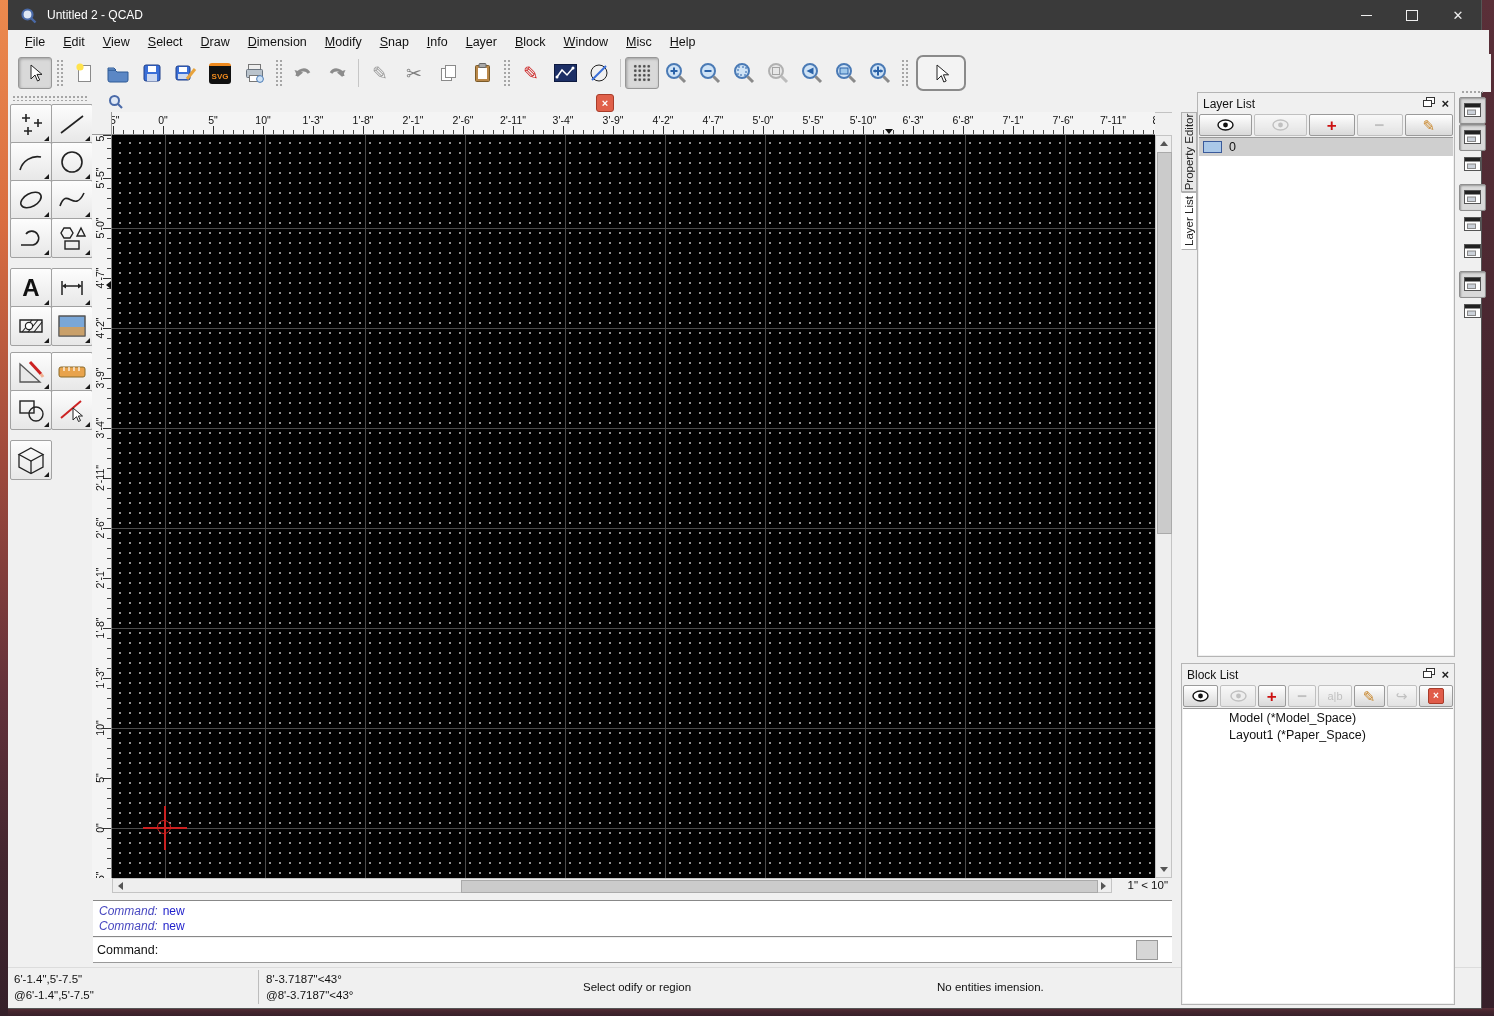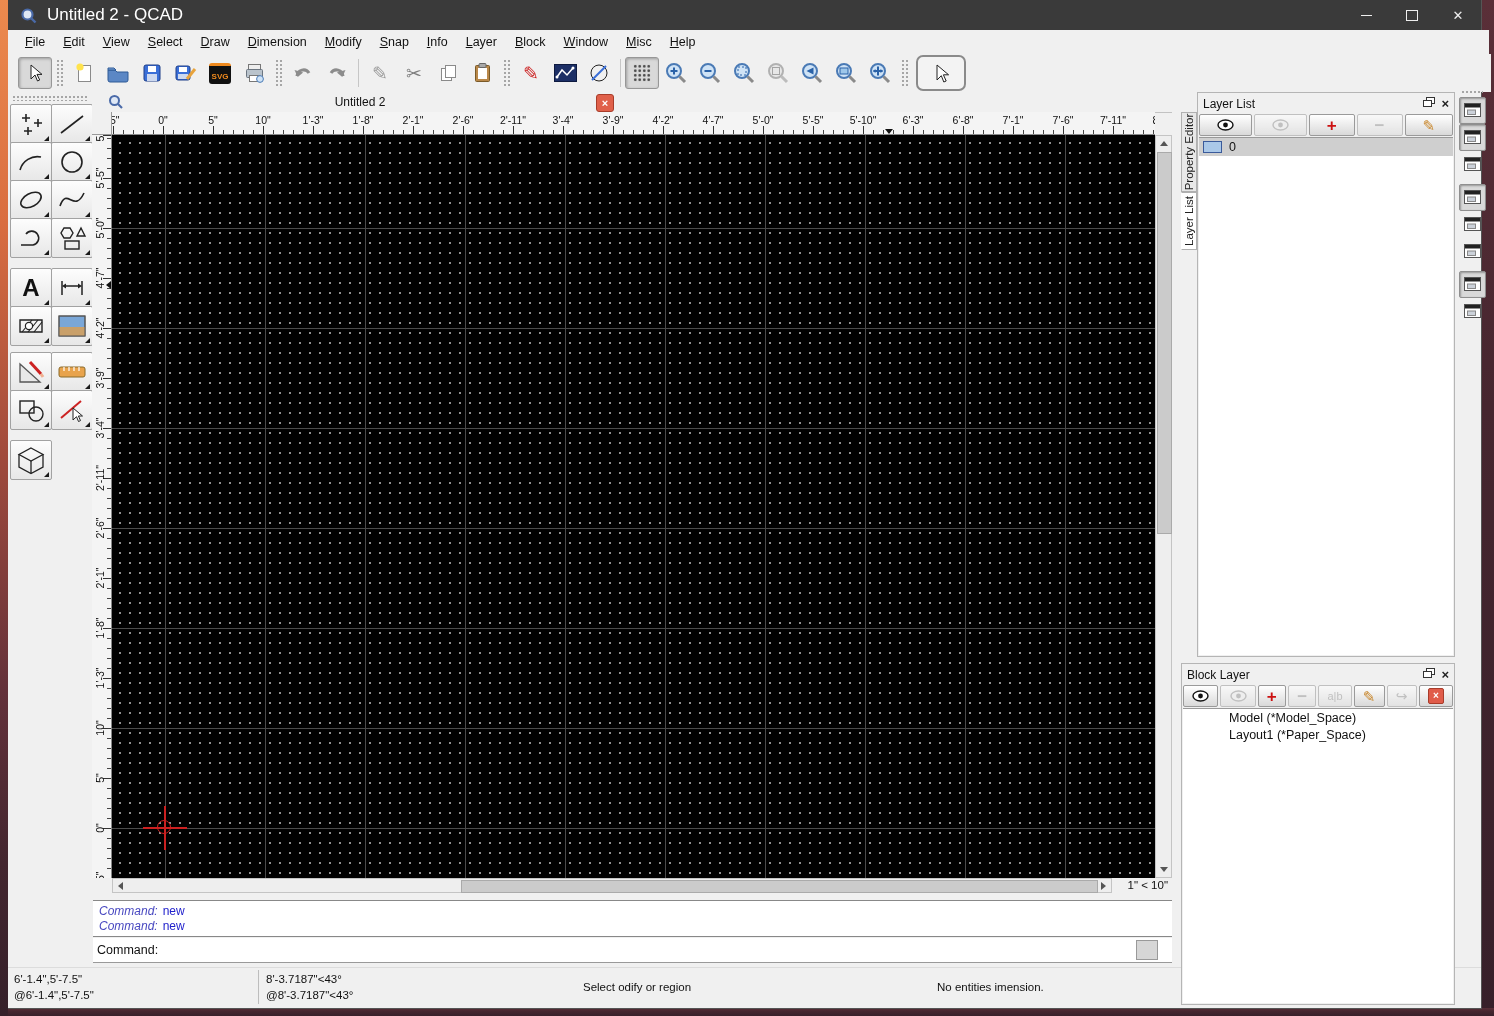--- a/index.html
+++ b/index.html
@@ -5,21 +5,21 @@
   html,body{margin:0;padding:0;}
   #page{position:relative;width:1494px;height:1016px;overflow:hidden;
     font-family:"Liberation Sans",sans-serif;
     background:linear-gradient(180deg,#ec8a4e 0%,#d96d40 22%,#a04a3c 45%,#63313a 68%,#43262f 85%,#35202a 100%);}
   .desk-strip{position:absolute;background:linear-gradient(180deg,#5a2f38 0%,#46262f 40%,#37202a 100%);}
   #win{position:absolute;left:8px;top:0;width:1473px;height:1008px;background:#f0f0f0;
     border-right:1px solid #555;border-bottom:1px solid #555;font-size:12px;color:#111;}
   
   #titlebar{position:absolute;left:0;top:0;width:1473px;height:30px;background:#3a3a3a;display:flex;align-items:center;}
   #titlebar .tlogo{margin-left:12px;display:flex;}
-  #titlebar .ttext{color:#fff;font-size:17px;margin-left:10px;}
+  #titlebar .ttext{color:#fff;font-size:12px;margin-left:10px;}
   #wincontrols{margin-left:auto;display:flex;height:30px;}
   .winbtn{width:46px;height:30px;display:flex;align-items:center;justify-content:center;color:#eee;font-size:13px;}
   .winbtn .mini{width:11px;height:1px;background:#eee;display:block;}
   .winbtn .maxi{width:10px;height:9px;border:1px solid #eee;display:block;}
   
   #menubar{position:absolute;left:0;top:30px;width:1473px;height:24px;display:flex;align-items:stretch;padding-left:8px;background:#f0f0f0;}
   .menu-item{padding:0 9px;display:flex;align-items:center;font-size:12.5px;color:#111;}
   
   #main-toolbar{position:absolute;left:0;top:54px;width:1473px;height:38px;display:flex;align-items:center;padding-left:10px;background:#f0f0f0;}
   .tbtn{width:32px;height:30px;display:flex;justify-content:center;border:1px solid transparent;border-radius:3px;flex:0 0 auto;position:relative;}
@@ -510,21 +510,20 @@
 
     <div id="mdi">
       <div id="tabbar">
         <div id="doc-tab">
           <span class="dicon">
             <svg width="15" height="15">
                 <circle cx="6.5" cy="6.5" r="4.5" fill="#dfe8f5" stroke="#4a6aa8" stroke-width="2"></circle>
                 <line x1="10" y1="10" x2="14" y2="14" stroke="#4a6aa8" stroke-width="2.2"></line>
               </svg>
           </span>
-          <span class="dtitle">Untitled 2</span>
           <span id="tab-close">
               <span>×</span>
             </span>
         </div>
       </div>
 
       <div id="ruler-corner"></div>
       <div id="top-ruler">
         <div id="top-marker"></div>
       <span class="rlabel" style="left: 1px;">-5"</span>
@@ -666,21 +665,21 @@
       <div class="dock-list" style="top:44px;" id="layer-rows">
           <div class="layer-row">
             <span class="layer-swatch"></span>
             <span>0</span>
           </div>
         </div>
     </div>
 
     <div class="dock" style="left:1173px;top:663px;width:274px;height:342px;">
       <div class="dock-title">
-        <span>Block Layer</span>
+        <span>Block List</span>
         <span class="dt-icons">
           <span><svg width="12" height="11">
                 <rect x="3.5" y="0.5" width="8" height="6" fill="#fff" stroke="#333"></rect>
                 <rect x="0.5" y="3.5" width="8" height="6" fill="#fff" stroke="#333"></rect>
               </svg></span>
           <span class="dock-x">×</span>
         </span>
       </div>
       <div class="dock-toolbar" id="block-toolbar">
           <div class="dbtn">

